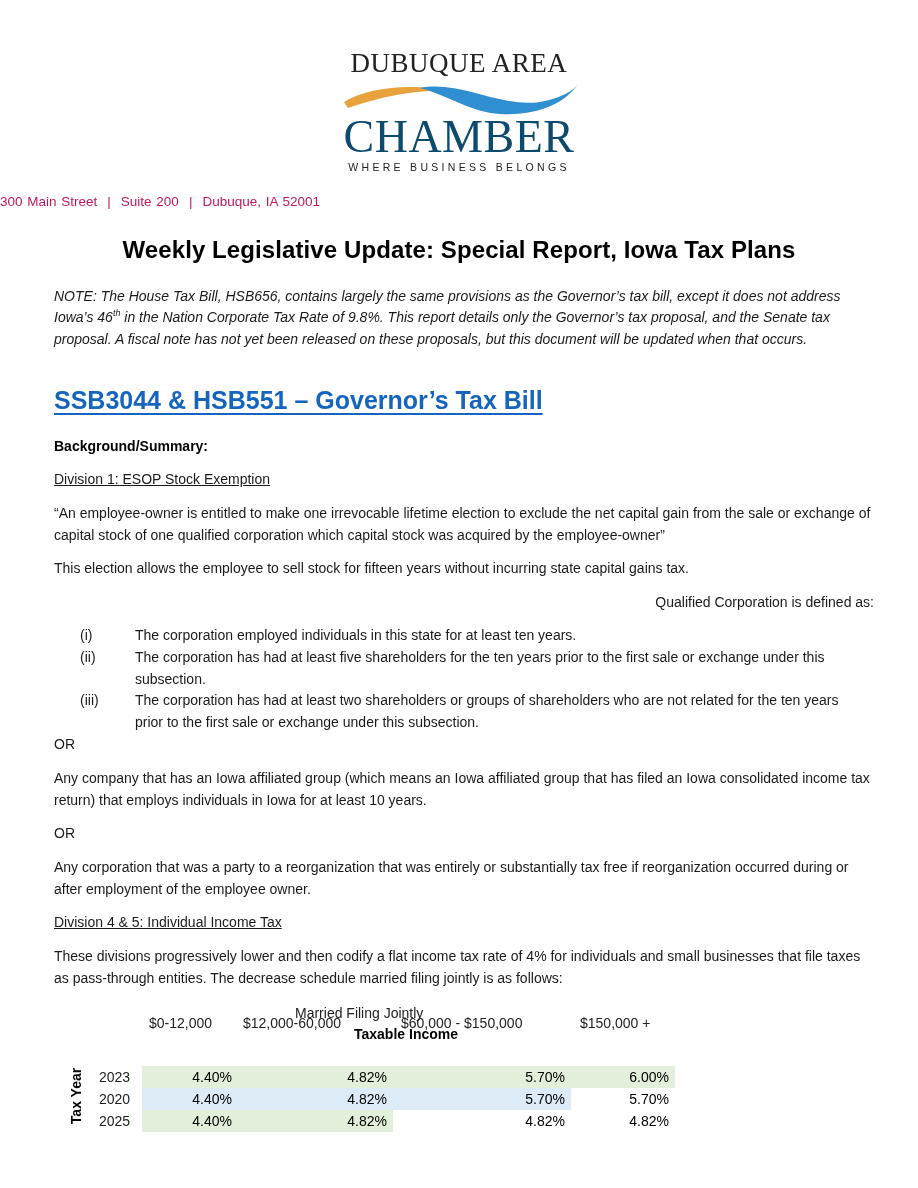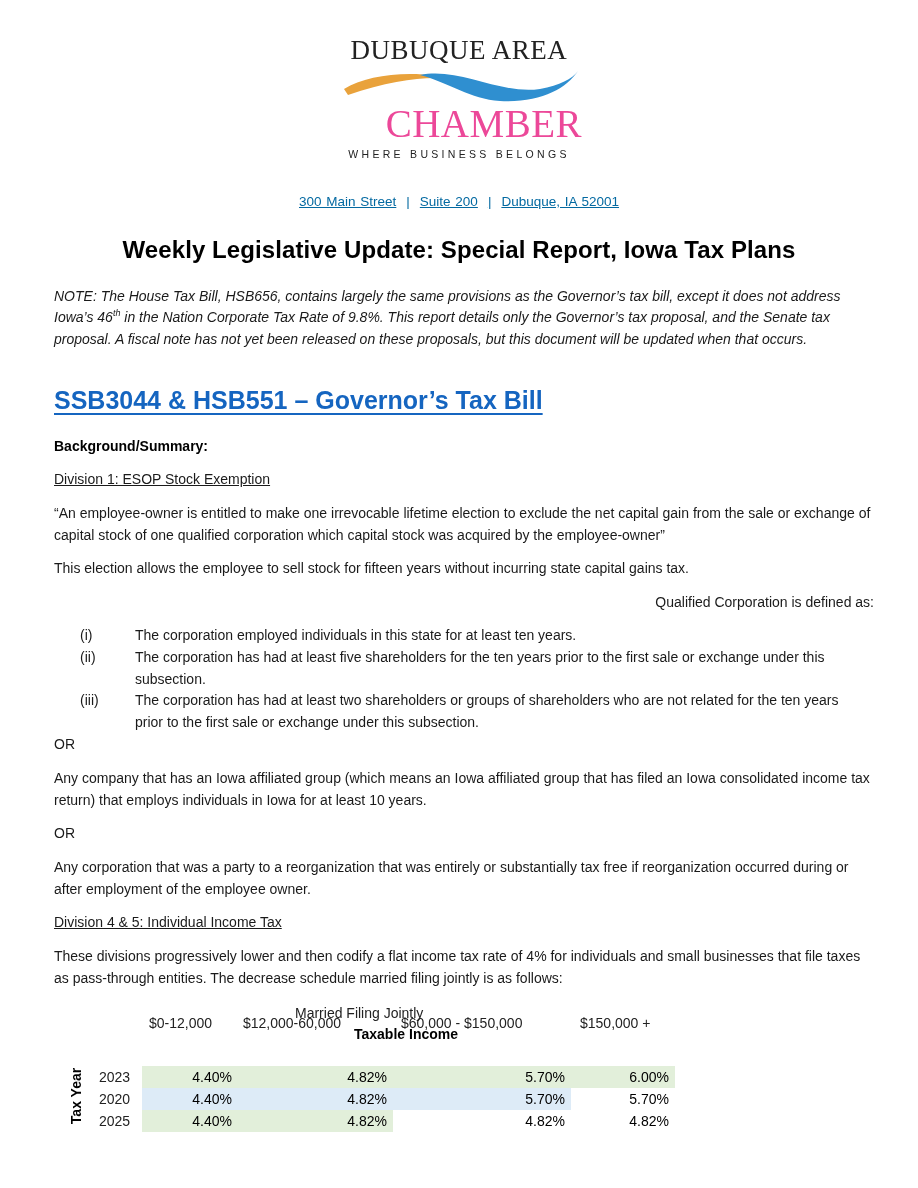--- a/index.html
+++ b/index.html
@@ -17,21 +17,21 @@
     }
     .page {
       position: absolute;
       left: 0; top: 0;
       width: 918px; height: 1188px;
     }
     
     .logo {
       position: absolute;
       left: 336px;
-      top: 35px;
+      top: 48px;
       width: 246px;
       height: 128px;
     }
     .logo-top {
       position: absolute;
       left: 0; top: 0;
       width: 246px;
       text-align: center;
       font-family: "Liberation Serif", "DejaVu Serif", serif;
       font-size: 27px;
@@ -41,47 +41,45 @@
     }
     .logo-wave {
       position: absolute;
       left: 4px; top: 30px;
       width: 240px; height: 40px;
     }
     .logo-main {
       position: absolute;
       left: 0; top: 66px;
       width: 246px;
-      text-align: right;
+      text-align: center;
       font-family: "Liberation Serif", "DejaVu Serif", serif;
-      font-size: 39px;
+      font-size: 46px;
       line-height: 46px;
       letter-spacing: 0.5px;
-      color: #ec4899;
+      color: #0c4a6e;
     }
     .logo-tag {
       position: absolute;
       left: 0; top: 112px;
       width: 246px;
       text-align: center;
       font-family: "Liberation Sans", sans-serif;
       font-size: 10.5px;
       letter-spacing: 3.3px;
       color: #222;
       line-height: 14px;
     }
     .address {
       position: absolute;
       left: 0; top: 194px;
       width: 918px;
-      text-align: center;
       font-size: 13.5px;
-      color: #0369a1;
+      color: #be185d;
       word-spacing: 1px;
-      text-decoration: underline;
     }
     .address .sep { padding: 0 10px; }
     .title {
       position: absolute;
       left: 0; top: 236px;
       width: 918px;
       text-align: center;
       font-weight: bold;
       font-size: 24px;
       color: #000;

